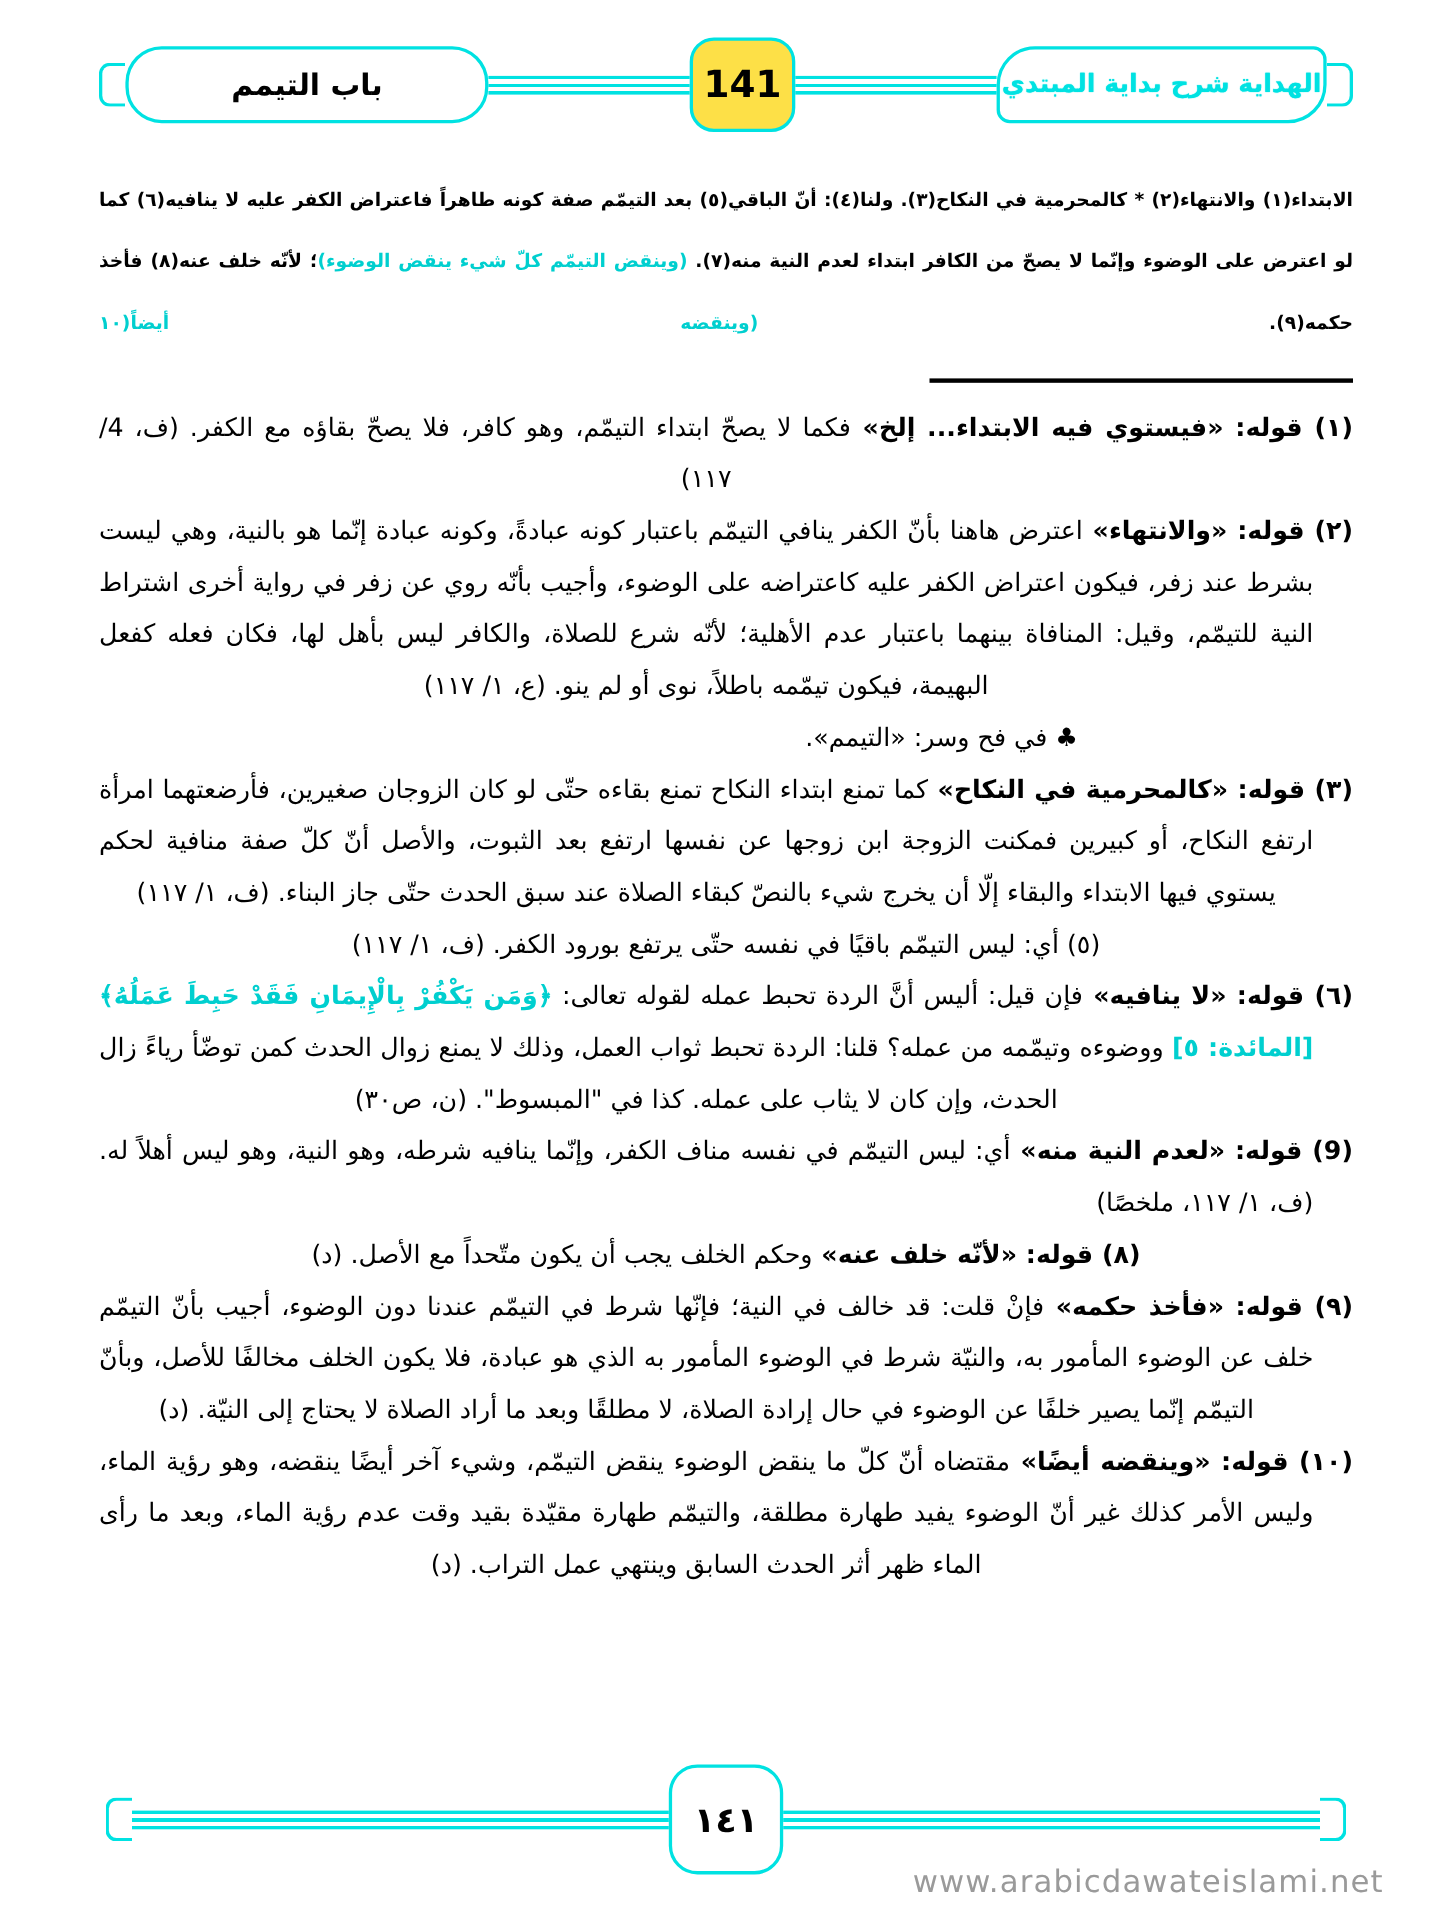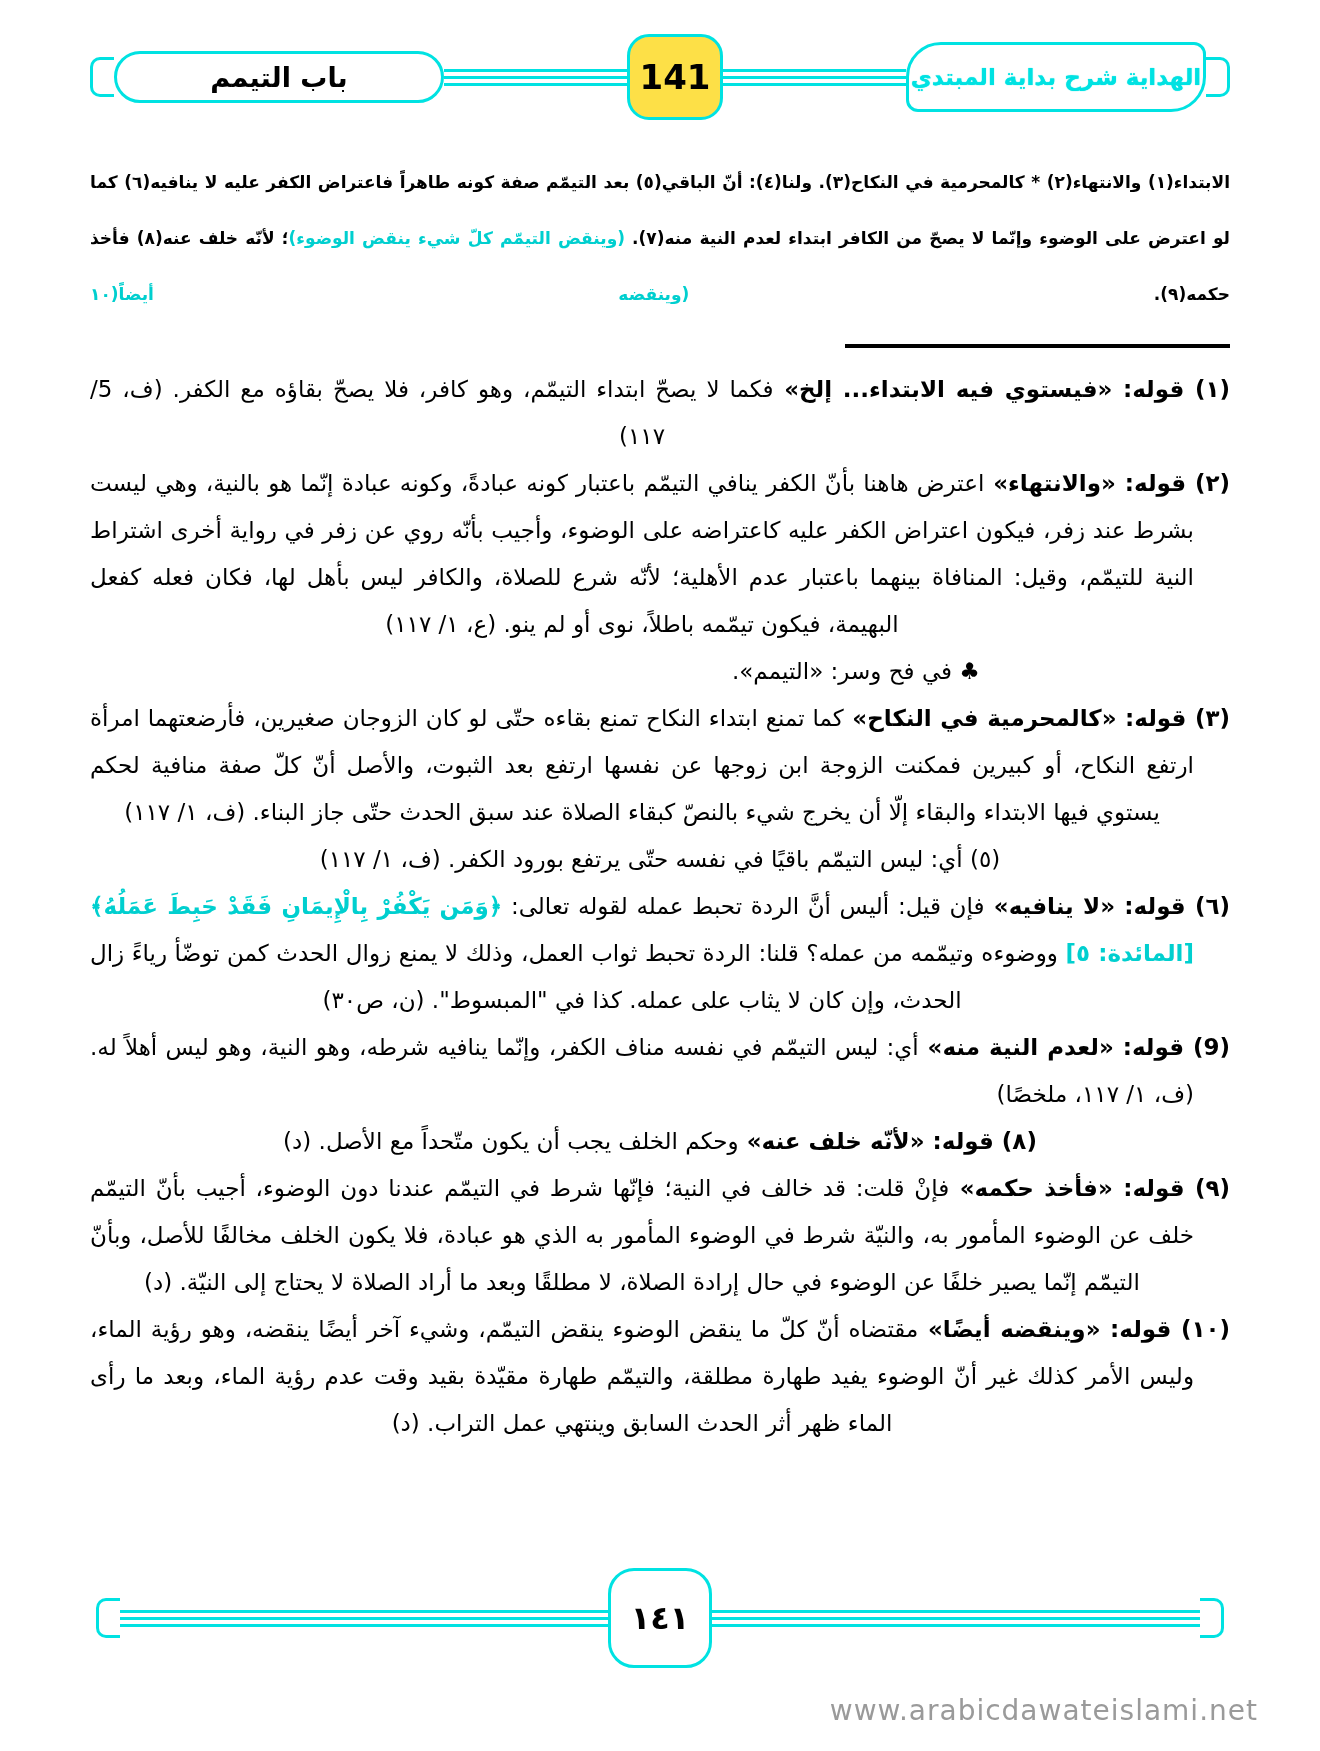--- a/index.html
+++ b/index.html
@@ -21,21 +21,21 @@
   .header-band{height:74px;}
   .tline{flex:1;height:17px;min-width:20px;
     background:linear-gradient(to bottom,
       var(--accent) 0 3px,transparent 3px 7px,
       var(--accent) 7px 10px,transparent 10px 14px,
       var(--accent) 14px 17px);}
   .edge-orn{width:24px;height:40px;border:3px solid var(--accent);flex:0 0 auto;}
   .edge-orn.left{border-right:none;border-radius:10px 0 0 10px;}
   .edge-orn.right{border-left:none;border-radius:0 10px 10px 0;}
   .cartouche{border:3px solid var(--accent);background:#fff;display:flex;align-items:center;justify-content:center;flex:0 0 auto;}
-  .chapter-cartouche{width:330px;height:52px;border-radius:33px;}
+  .chapter-cartouche{width:330px;height:70px;border-radius:33px;}
   .chapter-cartouche span{font-size:27px;font-weight:bold;color:var(--ink);}
   .book-cartouche{width:300px;height:70px;border-radius:35px 12px 35px 12px;}
   .book-cartouche span{font-size:23px;font-weight:bold;color:var(--accent);text-shadow:0 0 1px var(--accent);}
   .pagenum-box{width:96px;height:86px;border:3px solid var(--accent);border-radius:22px;background:#fde047;
     display:flex;align-items:center;justify-content:center;flex:0 0 auto;}
   .pagenum-box span{font-size:34px;font-weight:bold;color:var(--ink);direction:ltr;}
 
   
   .main-text{
     margin-top:40px;font-size:17px;font-weight:bold;line-height:56px;
@@ -47,21 +47,21 @@
   .fn-divider{width:385px;height:4px;background:var(--ink);margin:22px 0 18px 0;}
   .footnotes{font-size:23px;line-height:47px;font-weight:normal;}
   .fn{margin:0;text-align:justify;text-align-last:center;text-indent:-36px;padding-right:36px;}
   .fn .seg-b{font-weight:bold;}
   .fn .seg-q{color:var(--accent-text);font-weight:bold;}
   .fn.center{text-align:center;text-align-last:center;text-indent:0;padding-right:0;}
   .fn.note{text-align:right;text-align-last:right;text-indent:0;padding-right:0;margin-right:250px;}
   .fn.justify-last-start{text-align-last:right;}
 
   
-  .footer-band{position:absolute;left:0;right:0;top:1568px;height:100px;padding:0 96px;}
+  .footer-band{position:absolute;left:0;right:0;top:1604px;height:100px;padding:0 96px;}
   .footer-pagenum{width:104px;height:100px;border:3px solid var(--accent);border-radius:26px;background:#fff;
     display:flex;align-items:center;justify-content:center;flex:0 0 auto;}
   .footer-pagenum span{font-size:32px;font-weight:bold;color:var(--ink);}
   .watermark{position:absolute;right:62px;top:1694px;direction:ltr;
     font-size:28px;color:var(--wm);letter-spacing:1px;}
 </style>
 </head>
 <body>
 
 <div class="page">
@@ -80,21 +80,21 @@
       <span>الهداية شرح بداية المبتدي</span>
     </div>
     <span class="edge-orn right"></span>
   </div>
 
   <p class="main-text"><span>الابتداء(١) والانتهاء(٢) * كالمحرمية في النكاح(٣). ولنا(٤): أنّ الباقي(٥) بعد التيمّم صفة كونه طاهراً فاعتراض الكفر عليه لا ينافيه(٦) كما لو اعترض على الوضوء وإنّما لا يصحّ من الكافر ابتداء لعدم النية منه(٧). </span><span class="hl">(وينقض التيمّم كلّ شيء ينقض الوضوء)</span><span>؛ لأنّه خلف عنه(٨) فأخذ حكمه(٩). </span><span class="hl">(وينقضه أيضاً(١٠</span></p>
 
   <div class="fn-divider"></div>
 
   <div class="footnotes" id="footnotes">
-      <p class="fn justify"><span class="seg-b">(١) قوله: «فيستوي فيه الابتداء... إلخ» </span><span class="seg-n">فكما لا يصحّ ابتداء التيمّم، وهو كافر، فلا يصحّ بقاؤه مع الكفر. (ف، 5/ ١١٧)</span></p>
+      <p class="fn justify"><span class="seg-b">(١) قوله: «فيستوي فيه الابتداء... إلخ» </span><span class="seg-n">فكما لا يصحّ ابتداء التيمّم، وهو كافر، فلا يصحّ بقاؤه مع الكفر. (ف، 4/ ١١٧)</span></p>
       <p class="fn justify"><span class="seg-b">(٢) قوله: «والانتهاء» </span><span class="seg-n">اعترض هاهنا بأنّ الكفر ينافي التيمّم باعتبار كونه عبادةً، وكونه عبادة إنّما هو بالنية، وهي ليست بشرط عند زفر، فيكون اعتراض الكفر عليه كاعتراضه على الوضوء، وأجيب بأنّه روي عن زفر في رواية أخرى اشتراط النية للتيمّم، وقيل: المنافاة بينهما باعتبار عدم الأهلية؛ لأنّه شرع للصلاة، والكافر ليس بأهل لها، فكان فعله كفعل البهيمة، فيكون تيمّمه باطلاً، نوى أو لم ينو. (ع، ١/ ١١٧)</span></p>
       <p class="fn note"><span class="seg-n">♣ في فح وسر: «التيمم».</span></p>
       <p class="fn justify"><span class="seg-b">(٣) قوله: «كالمحرمية في النكاح» </span><span class="seg-n">كما تمنع ابتداء النكاح تمنع بقاءه حتّى لو كان الزوجان صغيرين، فأرضعتهما امرأة ارتفع النكاح، أو كبيرين فمكنت الزوجة ابن زوجها عن نفسها ارتفع بعد الثبوت، والأصل أنّ كلّ صفة منافية لحكم يستوي فيها الابتداء والبقاء إلّا أن يخرج شيء بالنصّ كبقاء الصلاة عند سبق الحدث حتّى جاز البناء. (ف، ١/ ١١٧)</span></p>
       <p class="fn center"><span class="seg-n">(٥) أي: ليس التيمّم باقيًا في نفسه حتّى يرتفع بورود الكفر. (ف، ١/ ١١٧)</span></p>
       <p class="fn justify"><span class="seg-b">(٦) قوله: «لا ينافيه» </span><span class="seg-n">فإن قيل: أليس أنَّ الردة تحبط عمله لقوله تعالى: </span><span class="seg-q">﴿وَمَن يَكْفُرْ بِالْإِيمَانِ فَقَدْ حَبِطَ عَمَلُهُ﴾ [المائدة: ٥]</span><span class="seg-n"> ووضوءه وتيمّمه من عمله؟ قلنا: الردة تحبط ثواب العمل، وذلك لا يمنع زوال الحدث كمن توضّأ رياءً زال الحدث، وإن كان لا يثاب على عمله. كذا في "المبسوط". (ن، ص٣٠)</span></p>
       <p class="fn justify justify-last-start"><span class="seg-b">(9) قوله: «لعدم النية منه» </span><span class="seg-n">أي: ليس التيمّم في نفسه مناف الكفر، وإنّما ينافيه شرطه، وهو النية، وهو ليس أهلاً له. (ف، ١/ ١١٧، ملخصًا)</span></p>
       <p class="fn center"><span class="seg-b">(٨) قوله: «لأنّه خلف عنه» </span><span class="seg-n">وحكم الخلف يجب أن يكون متّحداً مع الأصل. (د)</span></p>
       <p class="fn justify"><span class="seg-b">(٩) قوله: «فأخذ حكمه» </span><span class="seg-n">فإنْ قلت: قد خالف في النية؛ فإنّها شرط في التيمّم عندنا دون الوضوء، أجيب بأنّ التيمّم خلف عن الوضوء المأمور به، والنيّة شرط في الوضوء المأمور به الذي هو عبادة، فلا يكون الخلف مخالفًا للأصل، وبأنّ التيمّم إنّما يصير خلفًا عن الوضوء في حال إرادة الصلاة، لا مطلقًا وبعد ما أراد الصلاة لا يحتاج إلى النيّة. (د)</span></p>
       <p class="fn justify"><span class="seg-b">(١٠) قوله: «وينقضه أيضًا» </span><span class="seg-n">مقتضاه أنّ كلّ ما ينقض الوضوء ينقض التيمّم، وشيء آخر أيضًا ينقضه، وهو رؤية الماء، وليس الأمر كذلك غير أنّ الوضوء يفيد طهارة مطلقة، والتيمّم طهارة مقيّدة بقيد وقت عدم رؤية الماء، وبعد ما رأى الماء ظهر أثر الحدث السابق وينتهي عمل التراب. (د)</span></p>
     </div>

